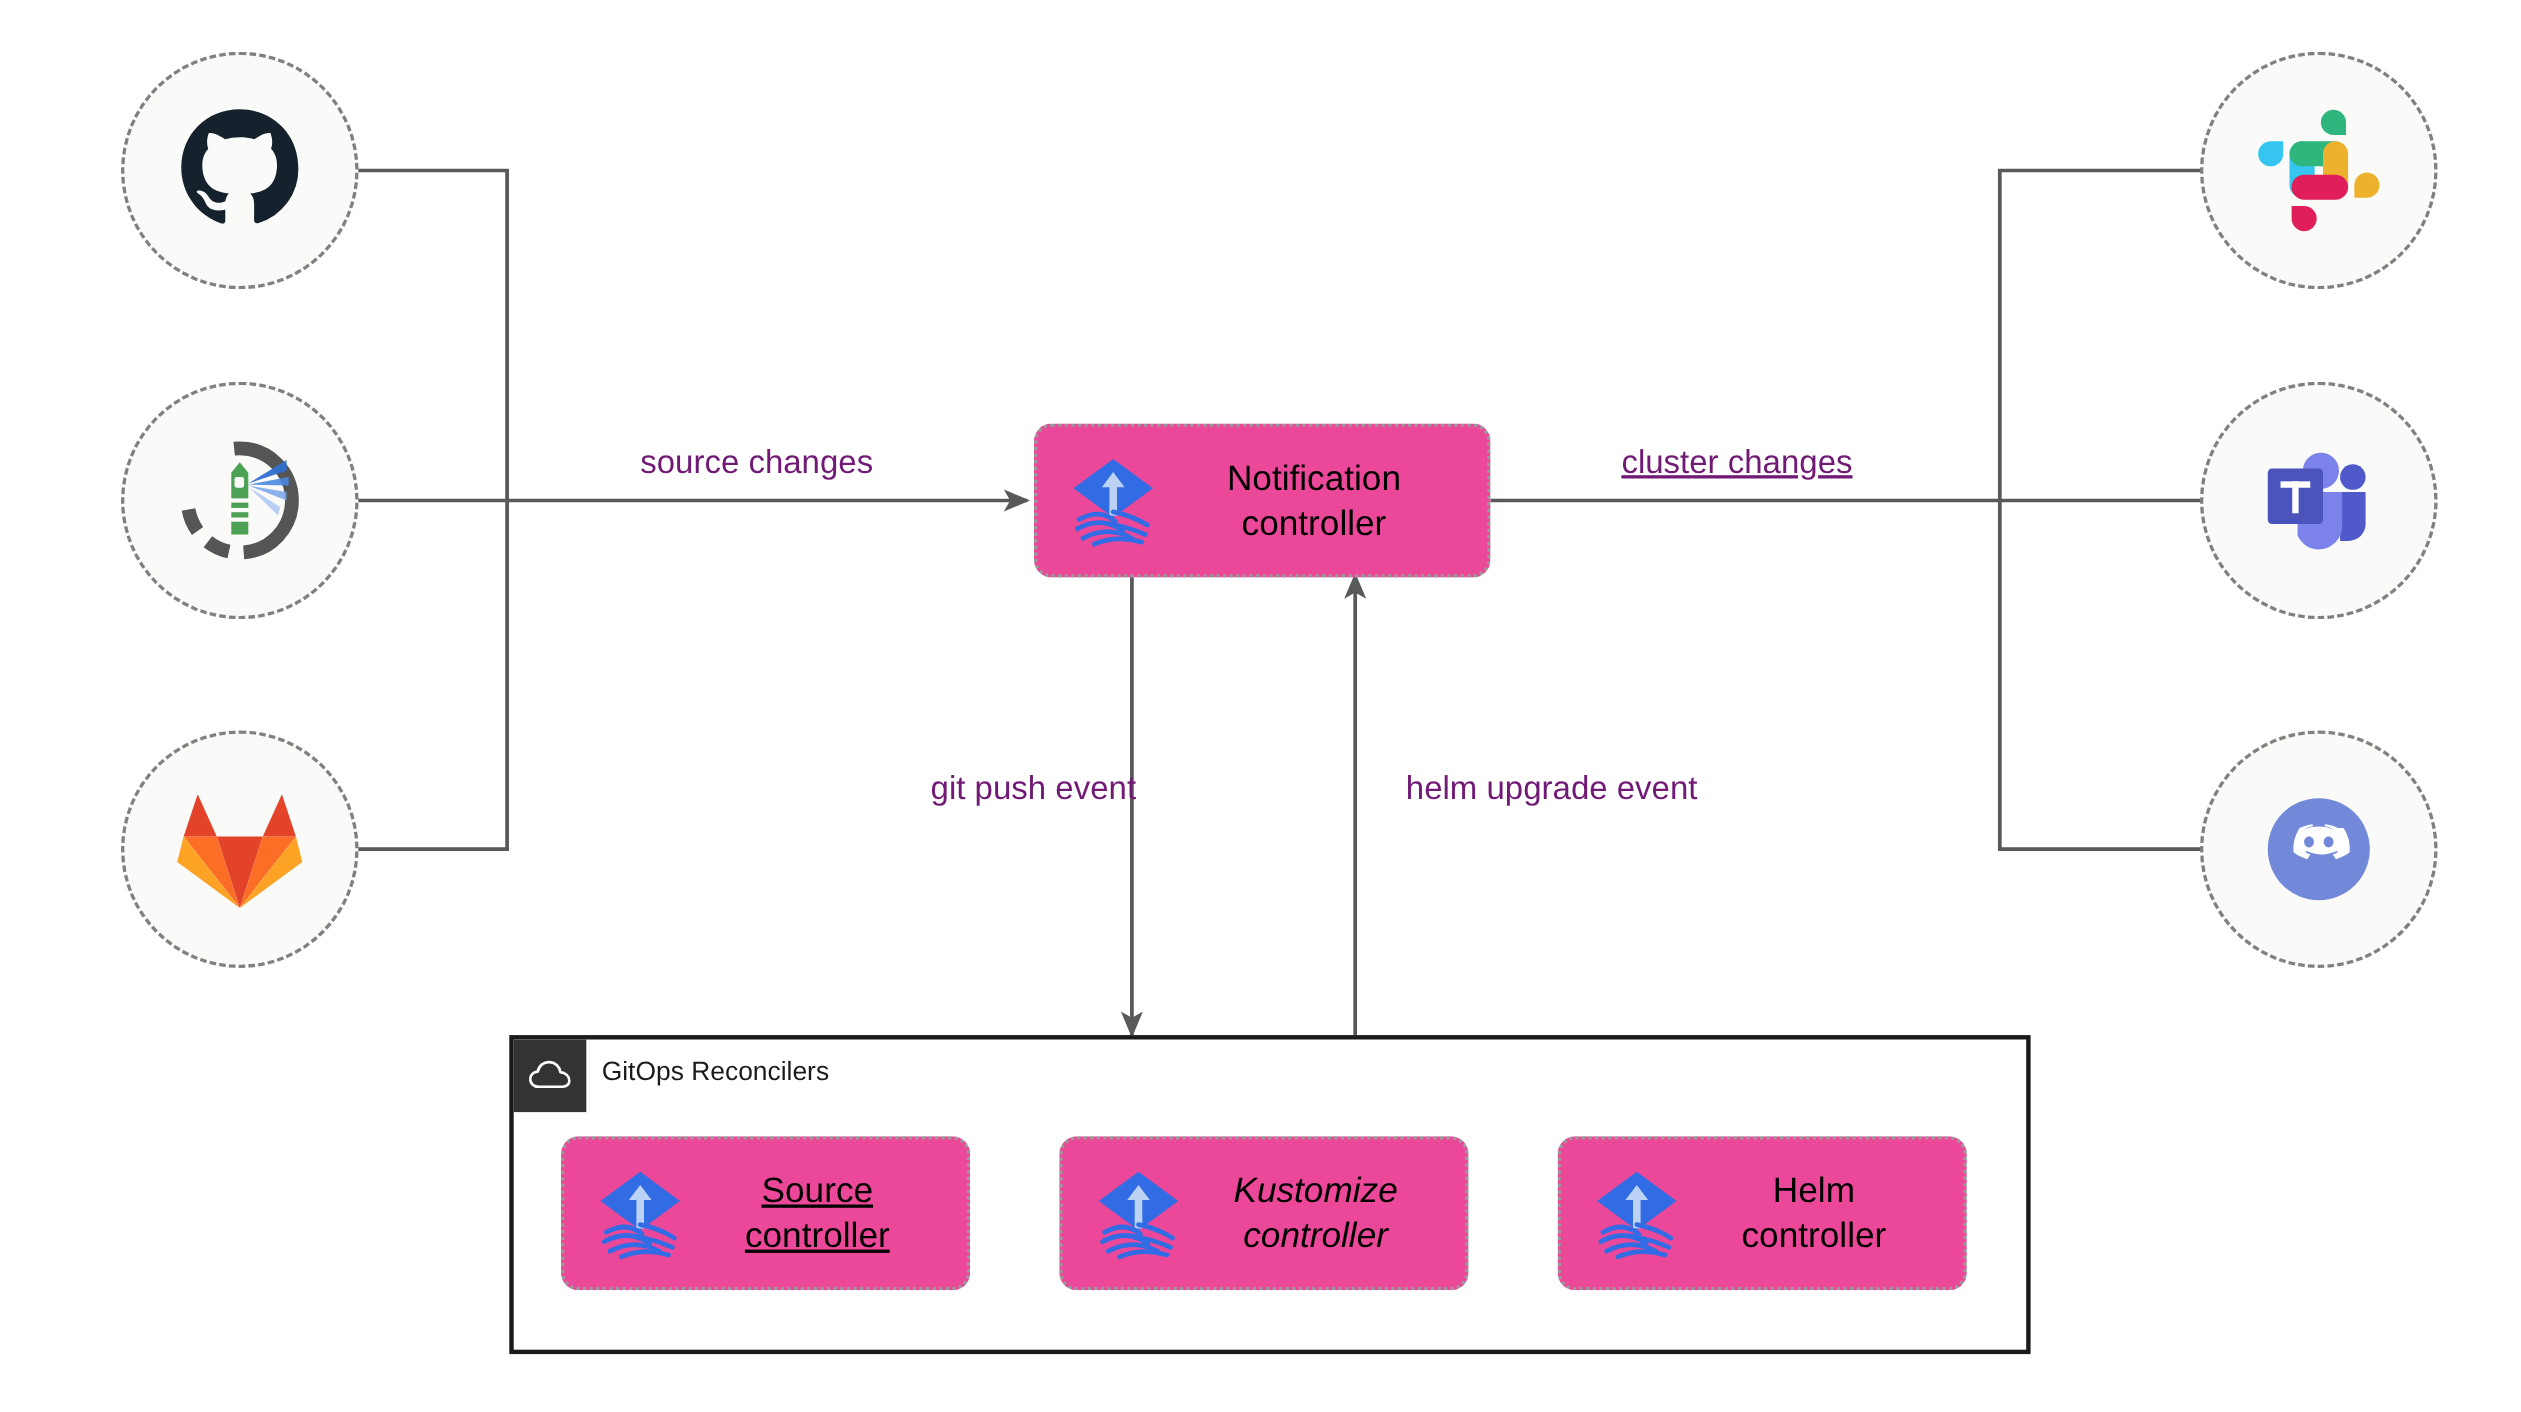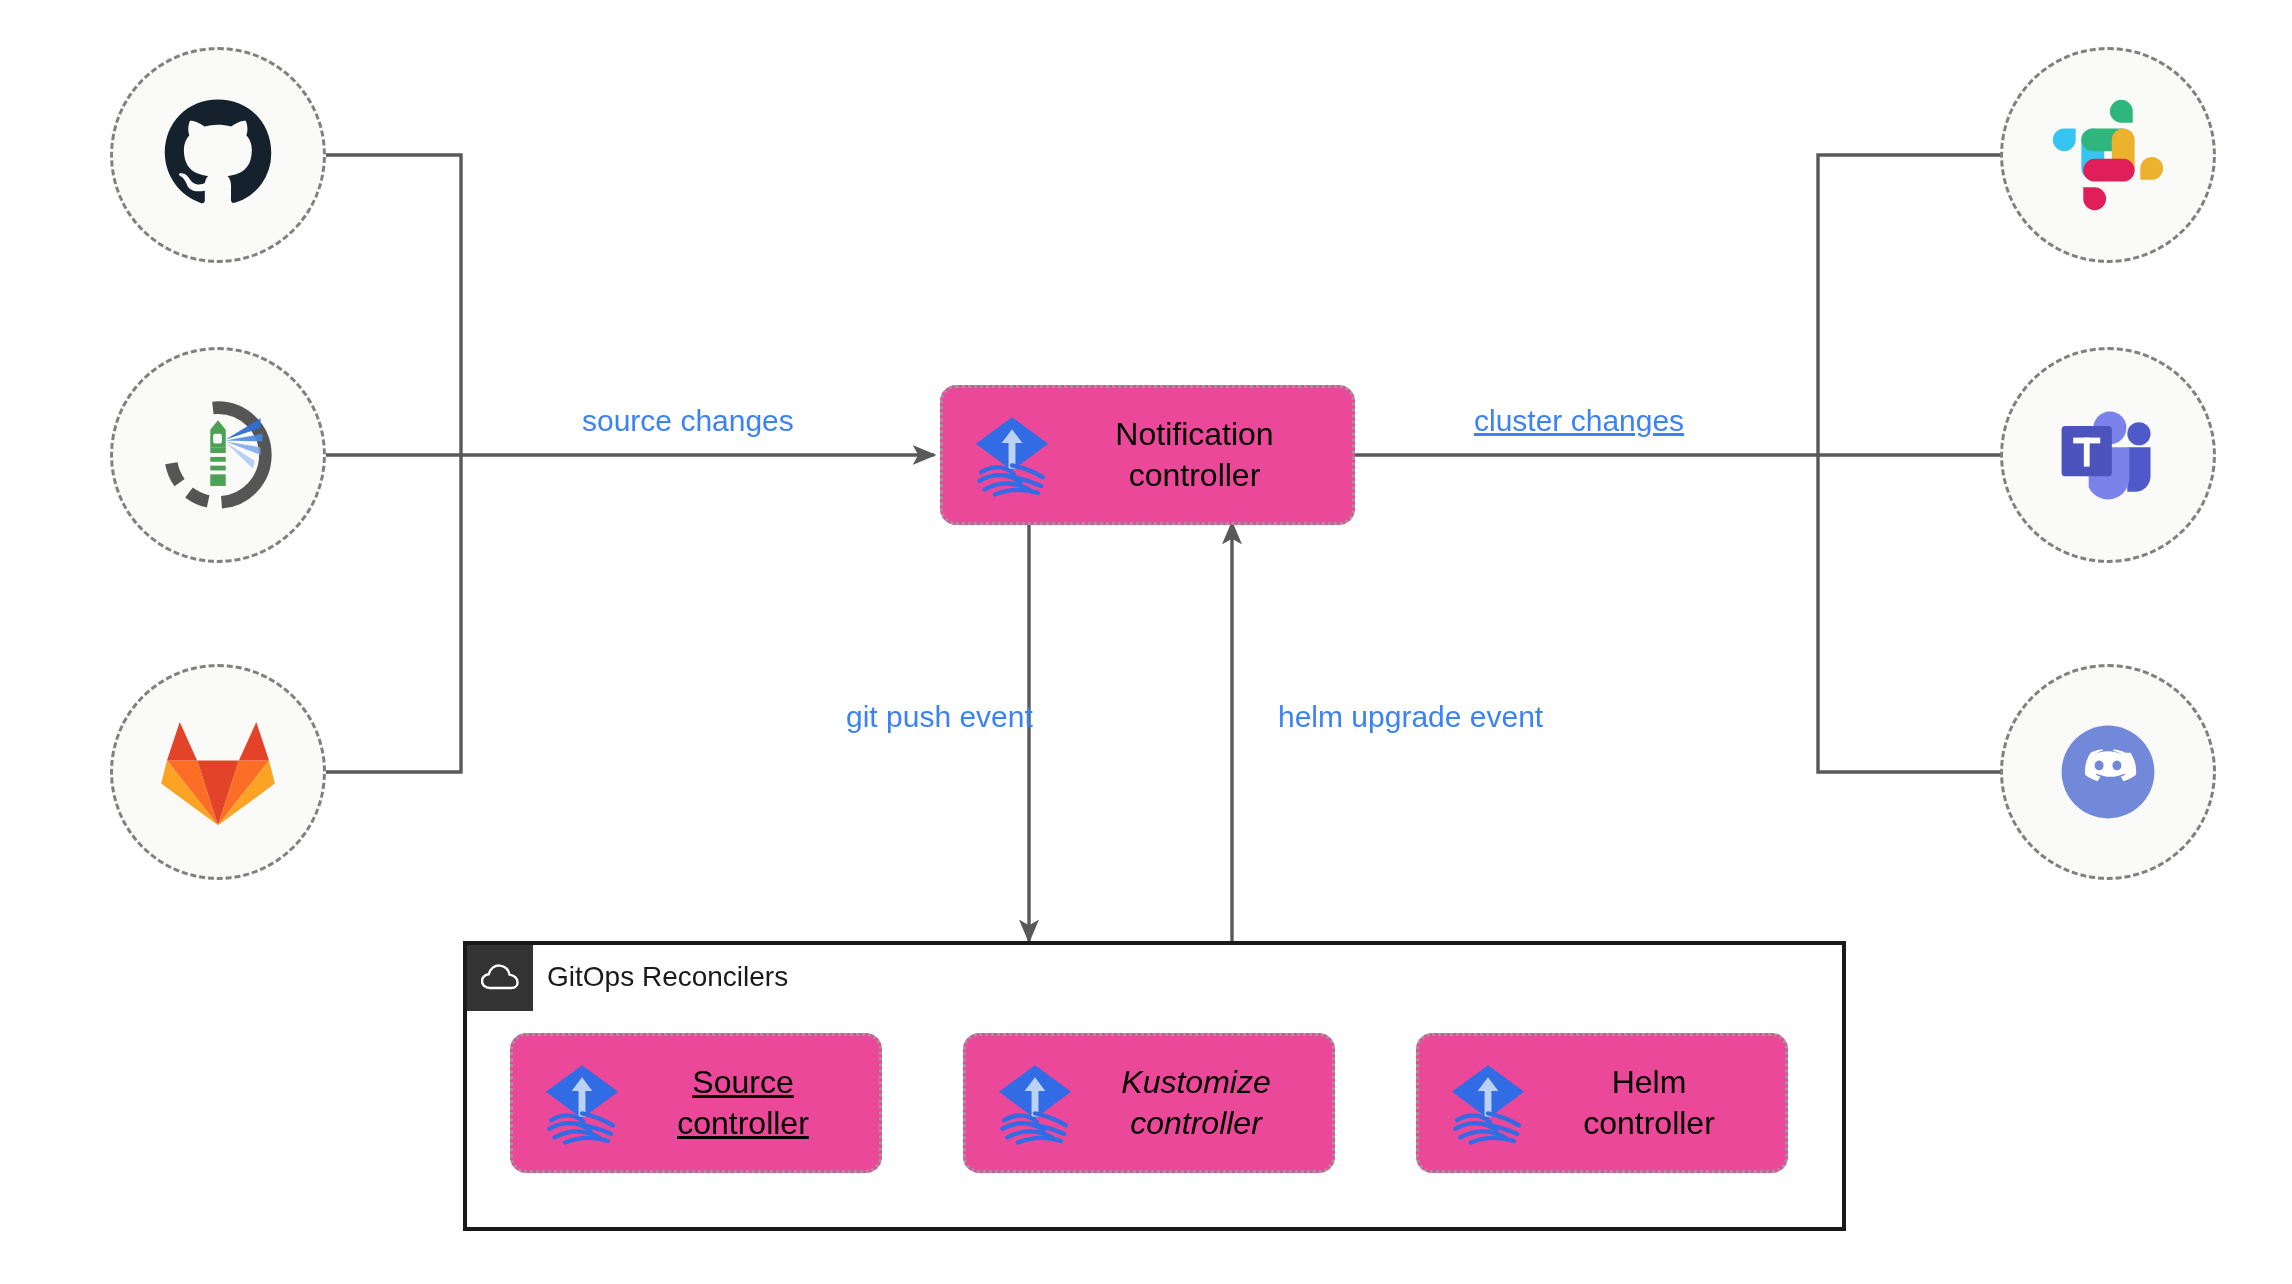--- a/index.html
+++ b/index.html
@@ -53,28 +53,28 @@
   #group-tab {
     position: absolute;
     left: 0; top: 0;
     width: 66px; height: 66px;
     background: #333333;
     display: flex; align-items: center; justify-content: center;
   }
   #group-title {
     position: absolute;
     left: 80px; top: 16px;
-    font-size: 28px;
+    font-size: 24px;
     color: #1a1a1a;
   }
   
   .edge-label {
     position: absolute;
     font-size: 30px;
-    color: #3b82f6;
+    color: #701a75;
     white-space: nowrap;
   }
   
   #wires { position: absolute; left: 0; top: 0; width: 2292px; height: 1284px; }
 </style>
 </head>
 <body>
 
 <div id="stage">
 

